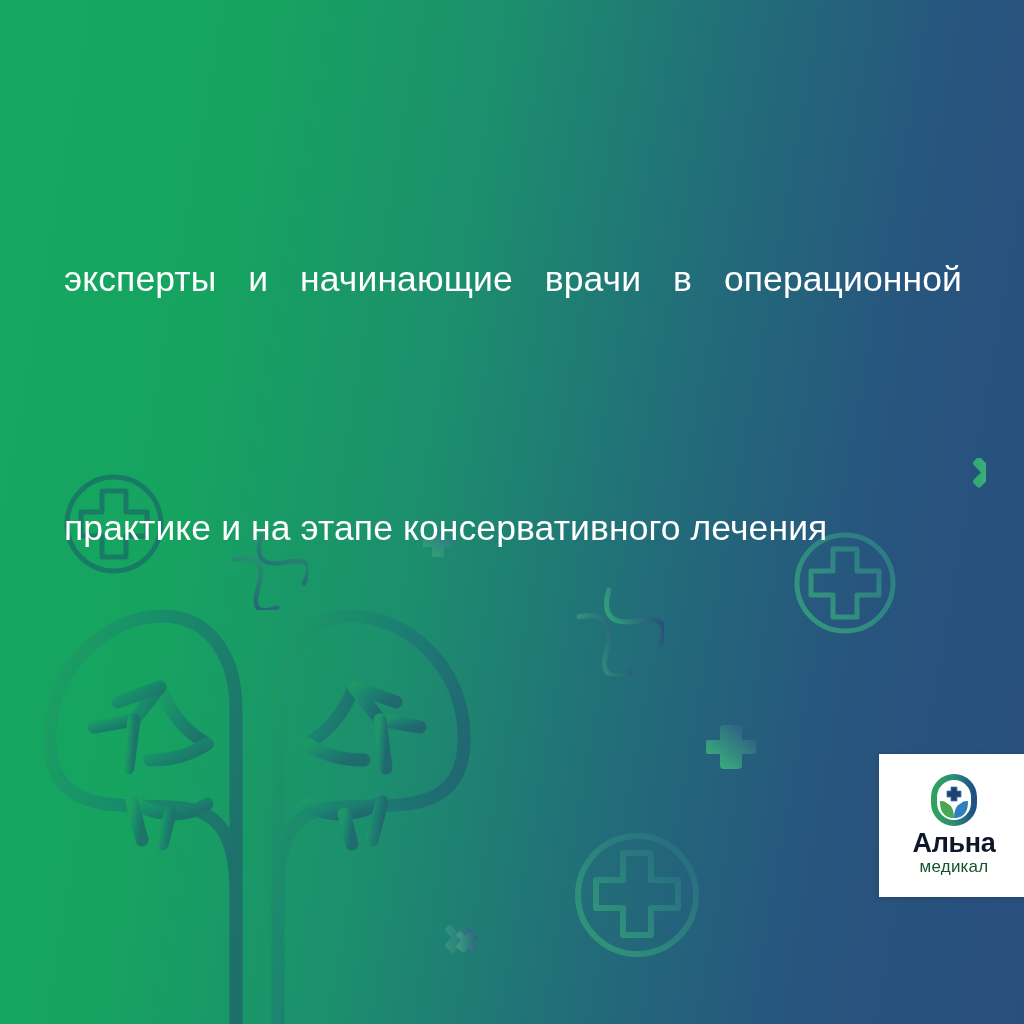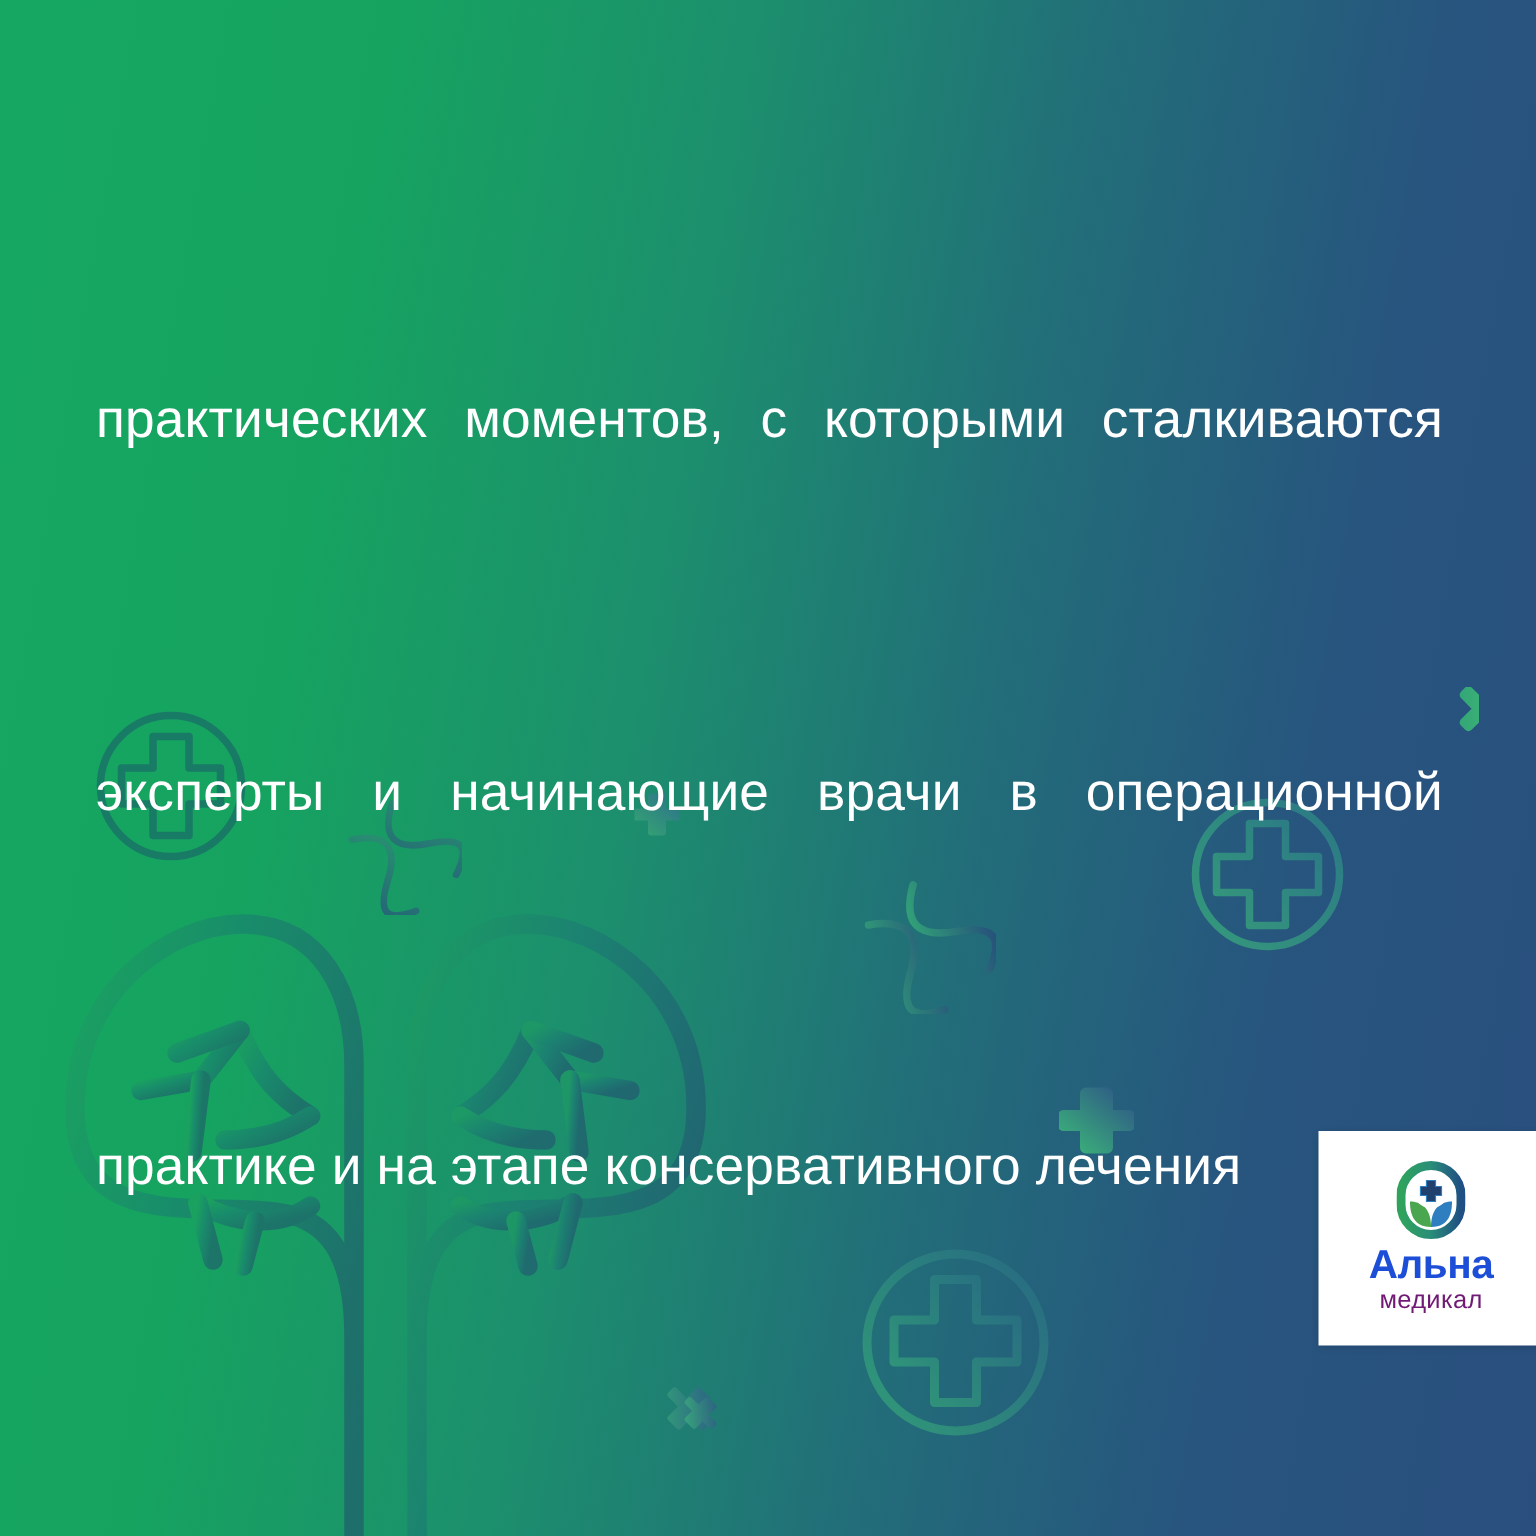--- a/index.html
+++ b/index.html
@@ -72,28 +72,28 @@
     align-items: center;
     justify-content: center;
     box-shadow: 0 1px 5px rgba(0,0,0,0.18);
   }
   .logo-emblem {
     width: 46px;
     height: 52px;
     margin-bottom: 3px;
   }
   .logo-name {
-    color: #1d4ed8;
+    color: #0f172a;
     font-size: 27px;
     font-weight: 700;
     line-height: 1.05;
     letter-spacing: -0.3px;
   }
   .logo-sub {
-    color: #701a75;
+    color: #14532d;
     font-size: 17px;
     font-weight: 400;
     line-height: 1.25;
     letter-spacing: 0.2px;
     margin-top: -1px;
   }
 </style>
 </head>
 <body>
 
@@ -250,21 +250,20 @@
         <stop offset="0%" stop-color="#3db97a"></stop>
         <stop offset="100%" stop-color="#2c4f85"></stop>
       </linearGradient>
     </defs>
     <g transform="rotate(45 12 12)">
       <path d="M9 1 h6 a2 2 0 0 1 2 2 v6 h6 a2 2 0 0 1 2 2 v2 a2 2 0 0 1 -2 2 h-6 v6 a2 2 0 0 1 -2 2 h-6 a2 2 0 0 1 -2 -2 v-6 h-6 a2 2 0 0 1 -2 -2 v-2 a2 2 0 0 1 2 -2 h6 v-6 a2 2 0 0 1 2 -2 z" fill="url(#mcG5)"></path>
     </g>
   </svg>
 
   <div class="headline">
-    <span class="hl-line hl-justify">практических моментов, с которыми сталкиваются</span>
     <span class="hl-line hl-justify">эксперты и начинающие врачи в операционной</span>
     <span class="hl-line hl-left">практике и на этапе консервативного лечения</span>
   </div>
 
   <div class="logo-card">
     <svg class="logo-emblem" viewBox="0 0 46 52" fill="none" xmlns="http://www.w3.org/2000/svg">
       <defs>
         <linearGradient id="ringGrad" x1="0" y1="0.5" x2="1" y2="0.5">
           <stop offset="0%" stop-color="#2fa35c"></stop>
           <stop offset="48%" stop-color="#2a8f78"></stop>

